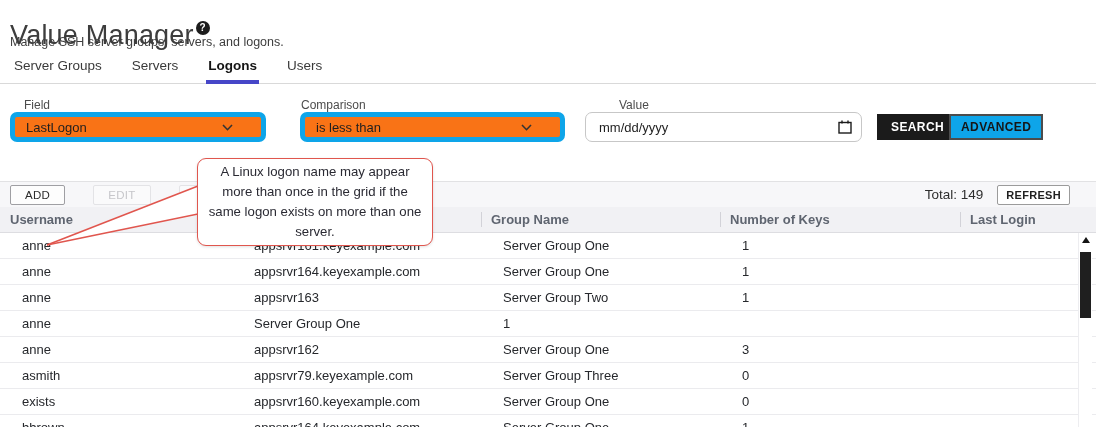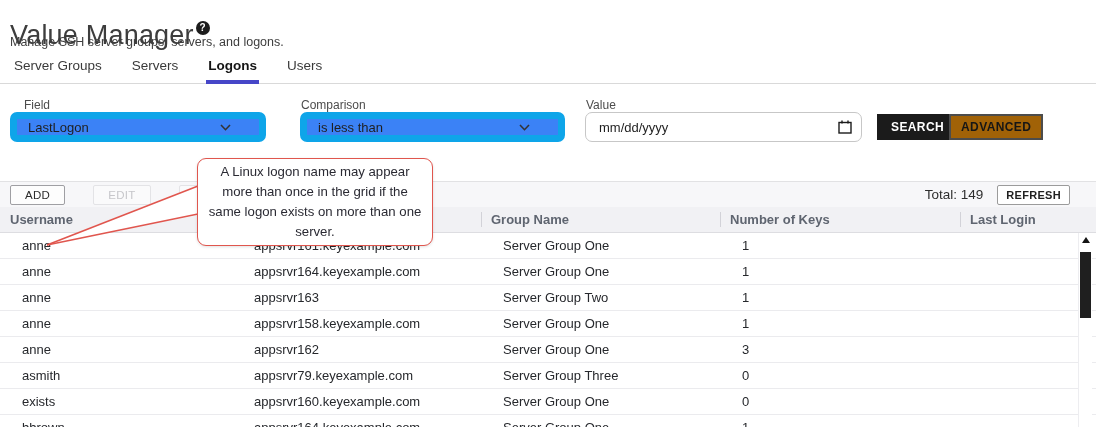--- a/index.html
+++ b/index.html
@@ -13,34 +13,34 @@
   .page-subtitle{position:absolute;left:10px;top:35px;font-size:12.5px;color:#3e3e3e;}
 
   
   .tabs{position:absolute;left:0;top:58px;width:1096px;height:26px;border-bottom:1px solid #d9d9d9;
     display:flex;align-items:flex-end;padding-left:12px;box-sizing:border-box;gap:26px;}
   .tab{font-size:13.5px;color:#3a3a3a;padding:0 2px 7px 2px;cursor:pointer;border-bottom:4px solid transparent;margin-bottom:-1px;}
   .tab.active{font-weight:700;color:#141414;border-bottom-color:#4646c8;}
 
   
   .filter-label{position:absolute;font-size:12px;color:#4c4c4c;top:98px;}
-  .lbl-field{left:24px;} .lbl-comparison{left:301px;} .lbl-value{left:586px;text-align:center;}
-  .select-box{position:absolute;top:112px;height:30px;box-sizing:border-box;border:7px solid #0ea5e9;border-radius:7px;
-    background:#3b82f6;display:flex;align-items:center;justify-content:space-between;padding:0 28px 0 11px;cursor:pointer;}
+  .lbl-field{left:24px;} .lbl-comparison{left:301px;} .lbl-value{left:619px;text-align:center;}
+  .select-box{position:absolute;top:112px;height:30px;box-sizing:border-box;border:5px solid #0ea5e9;border-radius:7px;
+    background:#f97316;display:flex;align-items:center;justify-content:space-between;padding:0 28px 0 11px;cursor:pointer;}
   .sel-field{left:10px;width:256px;} .sel-comparison{left:300px;width:265px;}
   .select-box .sel-text{font-size:13px;color:#1f1f1f;}
   .chev{width:11px;height:7px;flex:none;}
   .date-box{position:absolute;left:585px;top:112px;width:277px;height:30px;box-sizing:border-box;border:1px solid #c7c7c7;
     border-radius:7px;background:#fff;display:flex;align-items:center;padding:0 9px 0 11px;}
   .date-box input{border:none;outline:none;flex:1;font-size:13px;color:#1f1f1f;font-family:inherit;background:transparent;}
   .date-box input::placeholder{color:#1f1f1f;opacity:1;}
   .cal-icon{width:14px;height:14px;flex:none;}
   .btn-search{position:absolute;left:877px;top:114px;height:26px;padding:0 13px;background:#1b1b1b;color:#fff;border:1px solid #1b1b1b;
     font-size:12px;font-weight:700;letter-spacing:.4px;cursor:pointer;font-family:inherit;}
-  .btn-advanced{position:absolute;left:949px;top:114px;height:26px;padding:0 10px;background:#a16207;color:#161616;border:2px solid #4c4c4c;
+  .btn-advanced{position:absolute;left:949px;top:114px;height:26px;padding:0 10px;background:#0ea5e9;color:#161616;border:2px solid #4c4c4c;
     font-size:12px;font-weight:700;letter-spacing:.4px;cursor:pointer;font-family:inherit;box-sizing:border-box;}
 
   
   .grid-toolbar{position:absolute;left:0;top:181px;width:1096px;height:26px;background:#f7f7f9;border-top:1px solid #e2e2e4;
     display:flex;align-items:center;box-sizing:border-box;padding:0 26px 0 10px;}
   .tb-btn{height:20px;padding:0 14px;margin-right:28px;font-size:11.5px;font-weight:400;letter-spacing:.3px;border-radius:2px;
     font-family:inherit;cursor:pointer;}
   .tb-btn.enabled{background:#fdfdfd;border:1px solid #9f9fa3;color:#2b2b2b;}
   .tb-btn.disabled{background:#fafafb;border:1px solid #e3e3e6;color:#c6c6ca;cursor:default;}
   .tb-spacer{flex:1;}
@@ -148,21 +148,20 @@
       </div>
       <div class="t-row grid-cols">
         <div class="t-cell">anne</div>
         <div class="t-cell">appsrvr163</div>
         <div class="t-cell">Server Group Two</div>
         <div class="t-cell">1</div>
         <div class="t-cell"></div>
       </div>
       <div class="t-row grid-cols">
         <div class="t-cell">anne</div>
-        <div class="t-cell">appsrvr158.keyexample.com</div>
         <div class="t-cell">Server Group One</div>
         <div class="t-cell">1</div>
         <div class="t-cell"></div>
       </div>
       <div class="t-row grid-cols">
         <div class="t-cell">anne</div>
         <div class="t-cell">appsrvr162</div>
         <div class="t-cell">Server Group One</div>
         <div class="t-cell">3</div>
         <div class="t-cell"></div>

